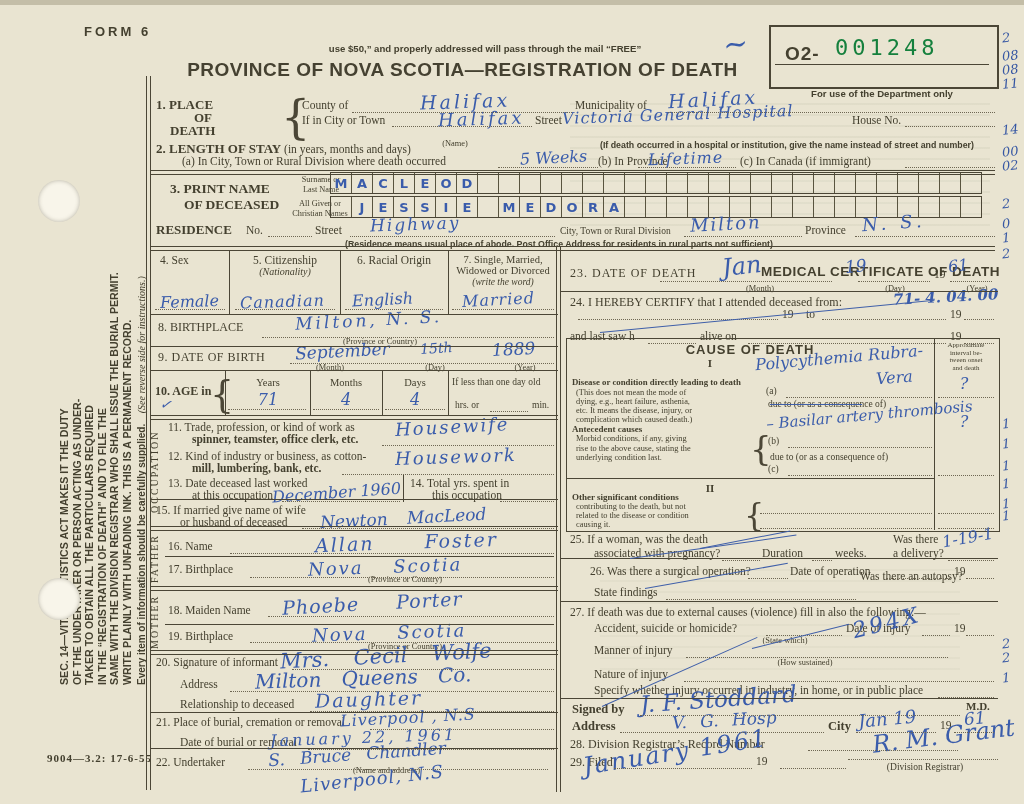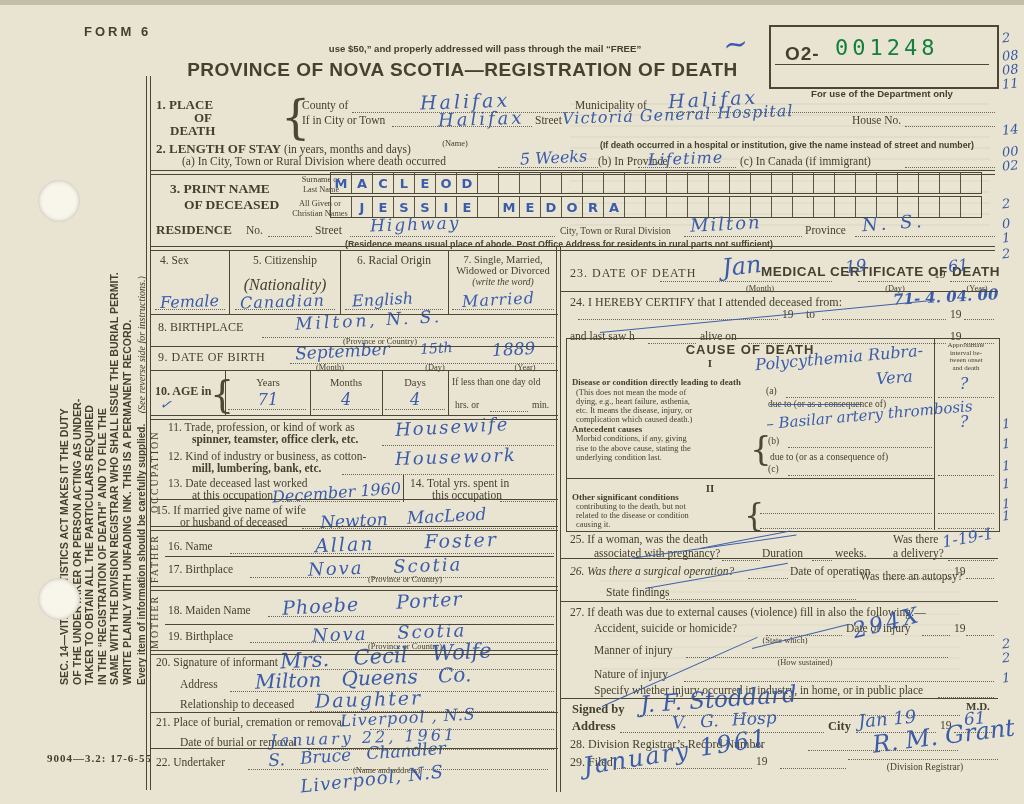--- a/index.html
+++ b/index.html
@@ -174,21 +174,21 @@
   <div class="el" style="left:315px;top:224px;">Street</div>
   <div class="hw" style="left:370px;top:214px;font-size:17px;transform:rotate(-2deg);letter-spacing:2px;">Highway</div>
   <div class="el s9" style="left:560px;top:226px;">City, Town or Rural Division</div>
   <div class="hw" style="left:690px;top:213px;font-size:18px;transform:rotate(-3deg);letter-spacing:2px;">Milton</div>
   <div class="el" style="left:805px;top:224px;">Province</div>
   <div class="hw" style="left:862px;top:212px;font-size:18px;transform:rotate(-4deg);letter-spacing:4px;">N. S.</div>
   <div class="el sans b s85" style="left:345px;top:239px;">(Residence means usual place of abode.   Post Office Address for residents in rural parts not sufficient)</div>
 
   <div class="el" style="left:160px;top:254px;">4. Sex</div>
   <div class="el c" style="left:232px;top:254px;width:106px;">5. Citizenship</div>
-  <div class="el c i" style="left:232px;top:276px;width:106px;font-size:16px;">(Nationality)</div>
+  <div class="el c i" style="left:232px;top:266px;width:106px;font-size:10px;">(Nationality)</div>
   <div class="el c" style="left:342px;top:254px;width:104px;">6. Racial Origin</div>
   <div class="el c s10" style="left:450px;top:254px;width:106px;">7. Single, Married,</div>
   <div class="el c s10" style="left:450px;top:265px;width:106px;">Widowed or Divorced</div>
   <div class="el c i s9" style="left:450px;top:277px;width:106px;">(write the word)</div>
   <div class="hw" style="left:160px;top:292px;font-size:16px;transform:rotate(-2deg);">Female</div>
   <div class="hw" style="left:240px;top:292px;font-size:16px;transform:rotate(-2deg);letter-spacing:1px;">Canadian</div>
   <div class="hw" style="left:352px;top:290px;font-size:16px;transform:rotate(-3deg);">English</div>
   <div class="hw" style="left:462px;top:290px;font-size:16px;transform:rotate(-3deg);letter-spacing:1px;">Married</div>
 
   <div class="el" style="left:158px;top:320px;font-size:12px;">8. BIRTHPLACE</div>
@@ -311,24 +311,24 @@
 causing it.</div>
   <div class="brace" style="left:744px;top:496px;font-size:32px;">{</div>
 
   <div class="el" style="left:570px;top:533px;">25. If a woman, was the death</div>
   <div class="el" style="left:594px;top:547px;">associated with pregnancy?</div>
   <div class="el" style="left:762px;top:547px;">Duration</div>
   <div class="el" style="left:835px;top:547px;">weeks.</div>
   <div class="el" style="left:893px;top:533px;">Was there</div>
   <div class="el" style="left:893px;top:547px;">a delivery?</div>
   <div class="hw" style="left:942px;top:528px;font-size:16px;transform:rotate(-10deg);">1-19-1</div>
-  <div class="el" style="left:570px;top:565px;font-style:italic;">26. Was there a surgical operation?</div>
+  <div class="el" style="left:590px;top:565px;">26. Was there a surgical operation?</div>
   <div class="el" style="left:790px;top:565px;">Date of operation</div>
   <div class="el" style="left:954px;top:565px;">19</div>
-  <div class="el" style="left:594px;top:586px;margin-left:12px;">State findings</div>
+  <div class="el" style="left:594px;top:586px;">State findings</div>
   <div class="el" style="left:860px;top:570px;">Was there an autopsy?</div>
   <div class="el" style="left:570px;top:606px;">27. If death was due to external causes (violence) fill in also the following:—</div>
   <div class="el" style="left:594px;top:622px;">Accident, suicide or homicide?</div>
   <div class="el s8 c" style="left:745px;top:636px;width:80px;">(State which)</div>
   <div class="el" style="left:846px;top:622px;">Date of injury</div>
   <div class="el" style="left:954px;top:622px;">19</div>
   <div class="hw" style="left:852px;top:610px;font-size:22px;transform:rotate(-14deg);letter-spacing:3px;">294X</div>
   <div class="el" style="left:594px;top:644px;">Manner of injury</div>
   <div class="el s8 c" style="left:760px;top:658px;width:90px;">(How sustained)</div>
   <div class="el" style="left:594px;top:668px;">Nature of injury</div>

